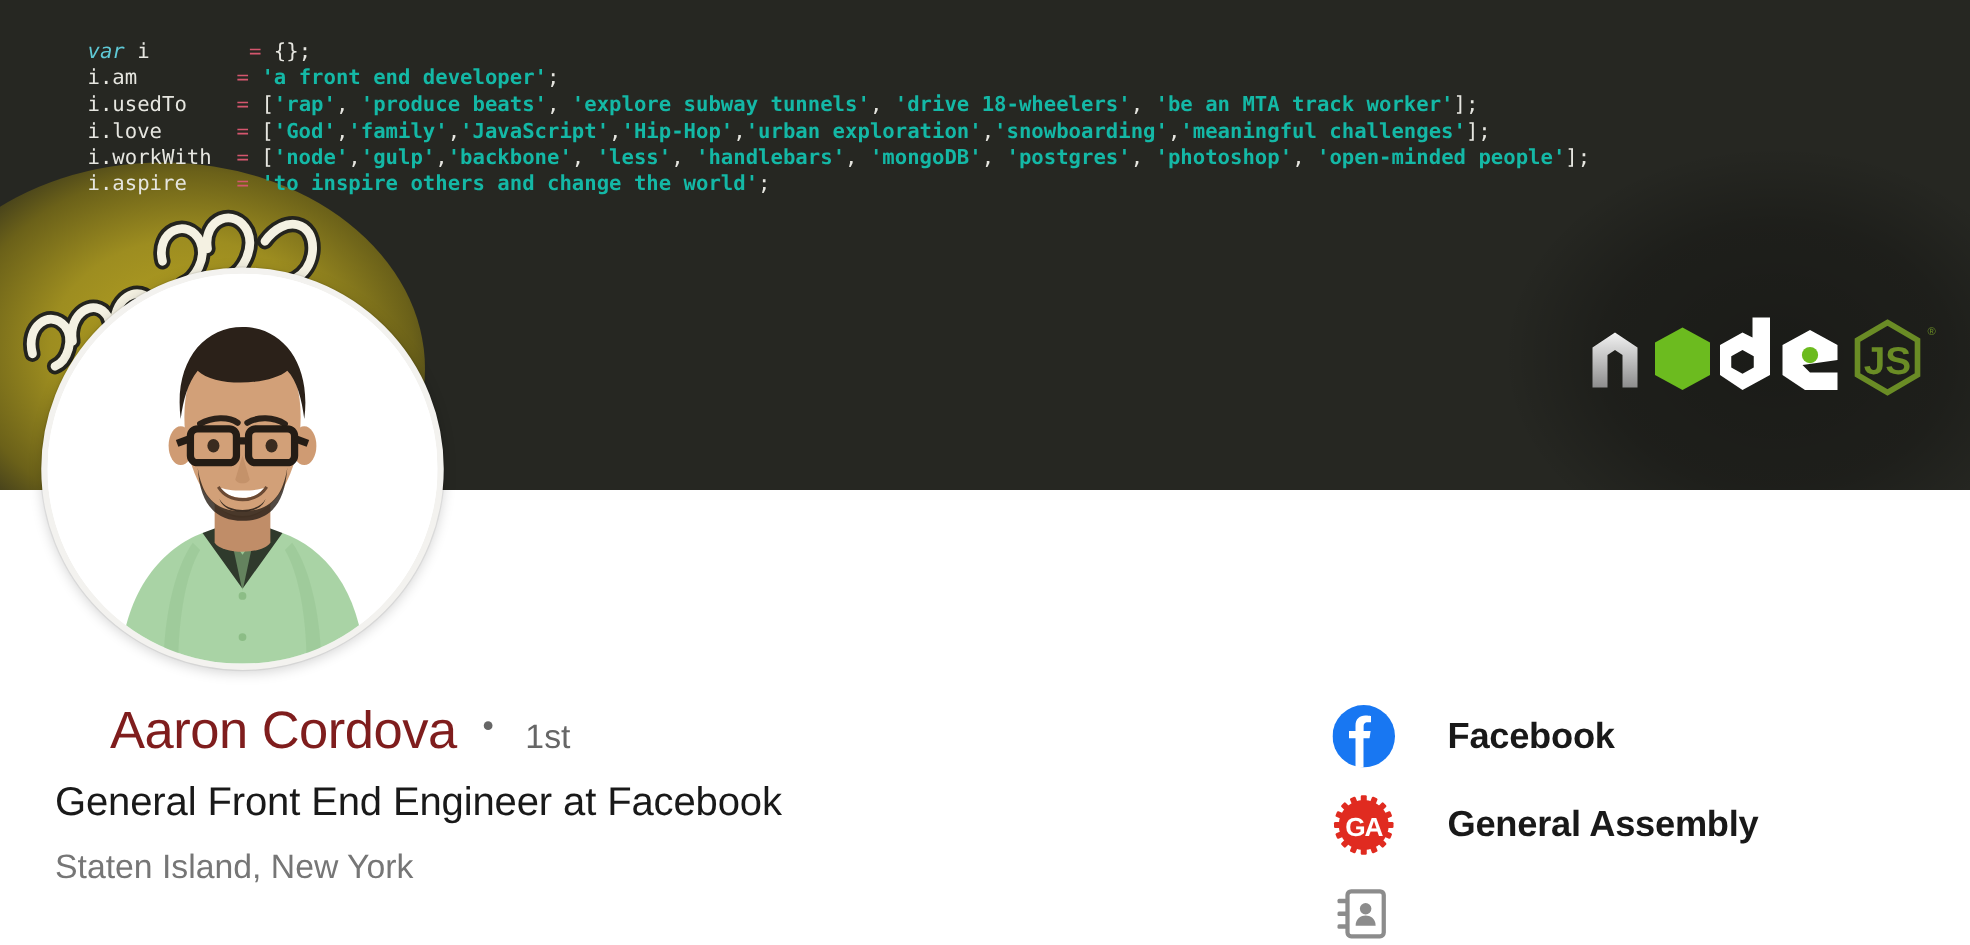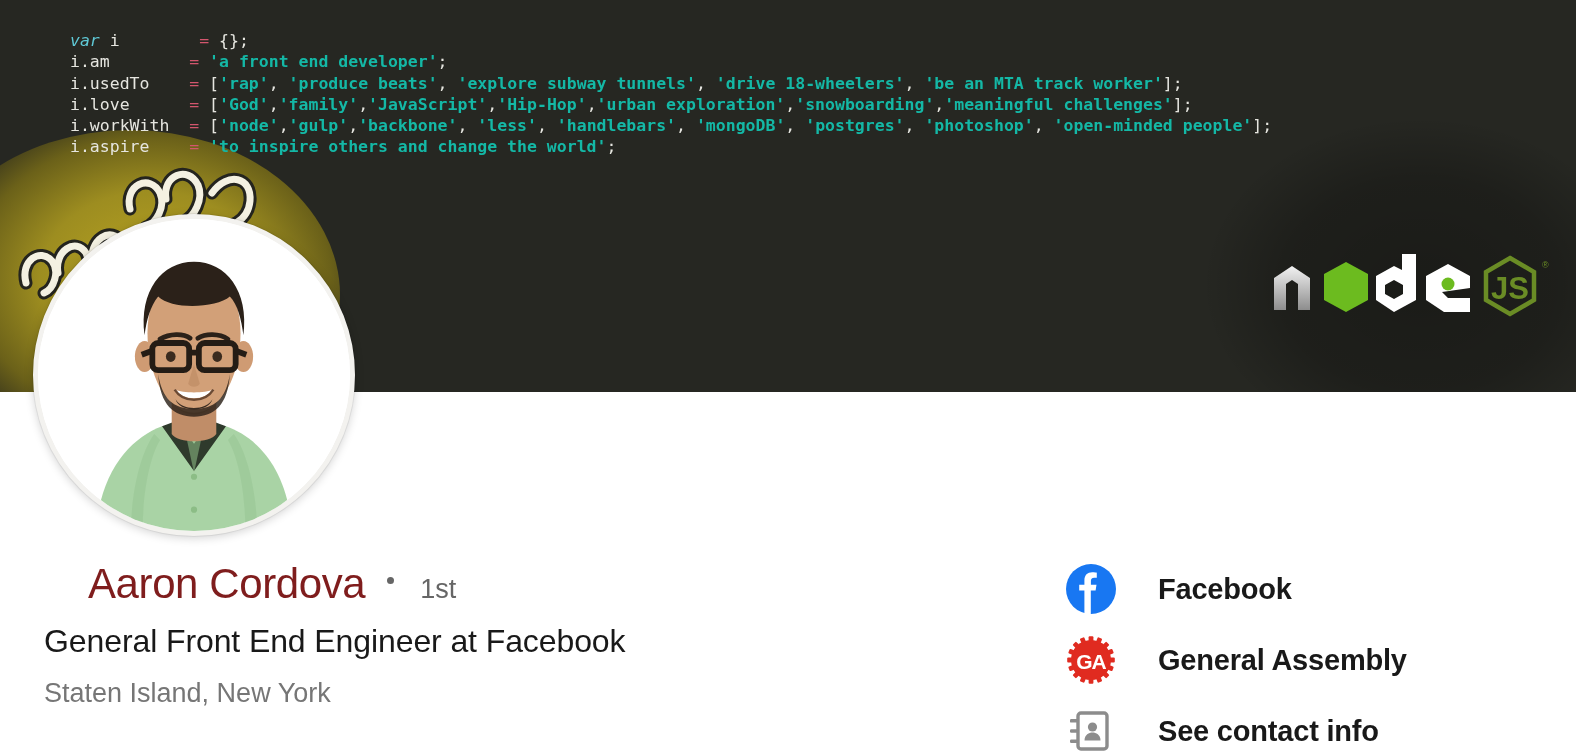--- a/index.html
+++ b/index.html
@@ -359,18 +359,17 @@
       <span class="rail-icon">
         <svg width="46" height="46" viewBox="0 0 46 46" xmlns="http://www.w3.org/2000/svg">
           <rect x="12" y="5" width="29" height="36" rx="3" fill="none" stroke="#8c8c8c" stroke-width="3.4"></rect>
           <rect x="4" y="11" width="9" height="3.6" rx="1.2" fill="#8c8c8c"></rect>
           <rect x="4" y="21.2" width="9" height="3.6" rx="1.2" fill="#8c8c8c"></rect>
           <rect x="4" y="31.4" width="9" height="3.6" rx="1.2" fill="#8c8c8c"></rect>
           <circle cx="26.5" cy="19" r="4.6" fill="#8c8c8c"></circle>
           <path d="M18.5 32.5 C18.5 26.6, 23 24.4, 26.5 24.4 C30 24.4, 34.5 26.6, 34.5 32.5 Z" fill="#8c8c8c"></path>
         </svg>
       </span>
-      <span class="rail-label">See contact info</span>
     </div>
 
   </div>
 
 </div>
 
 </body></html>

